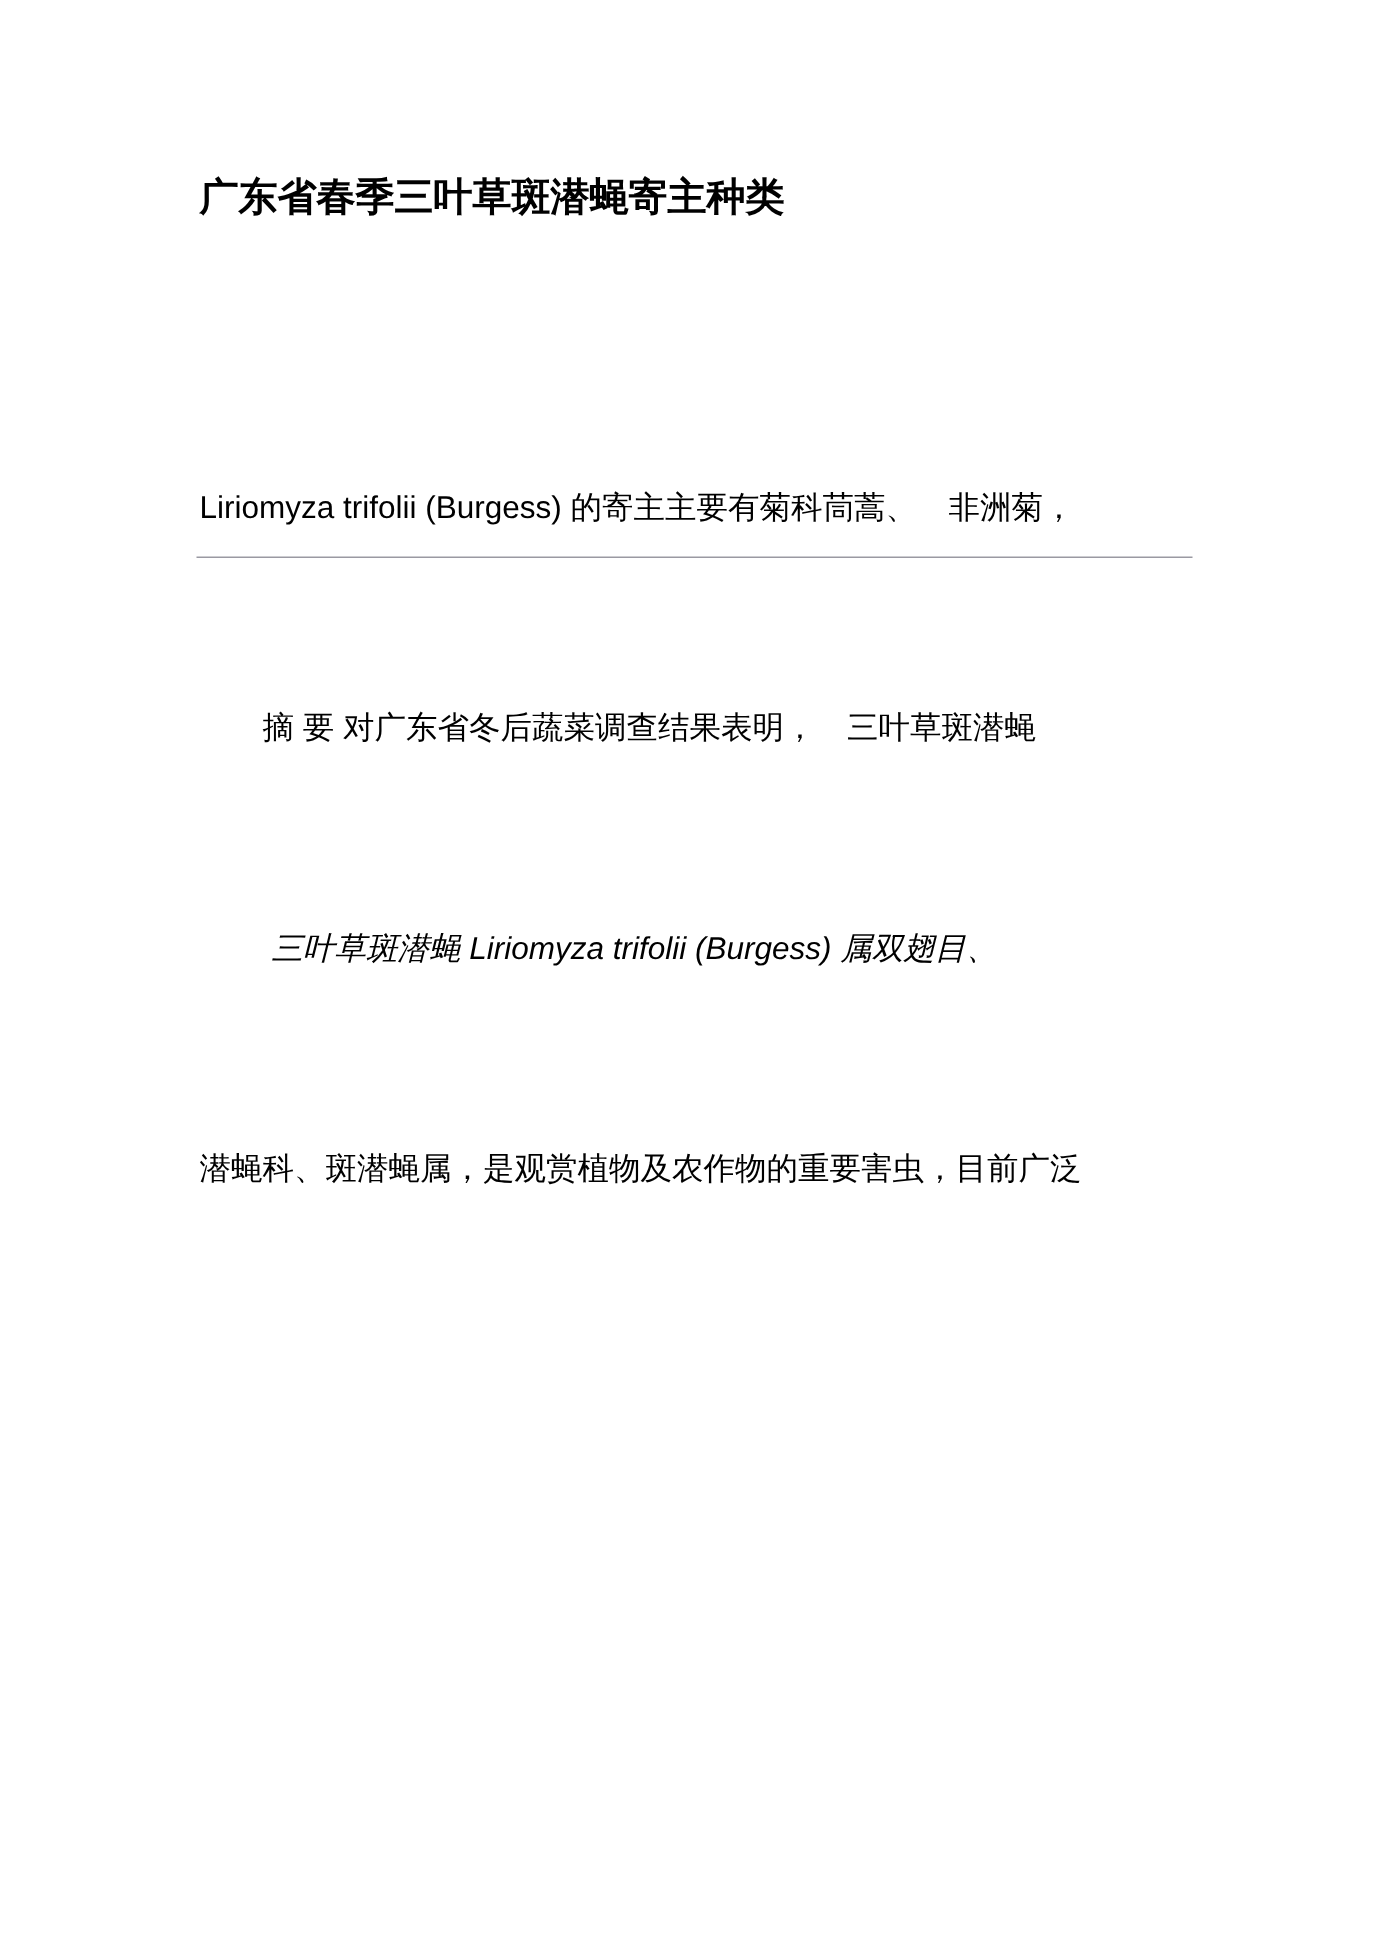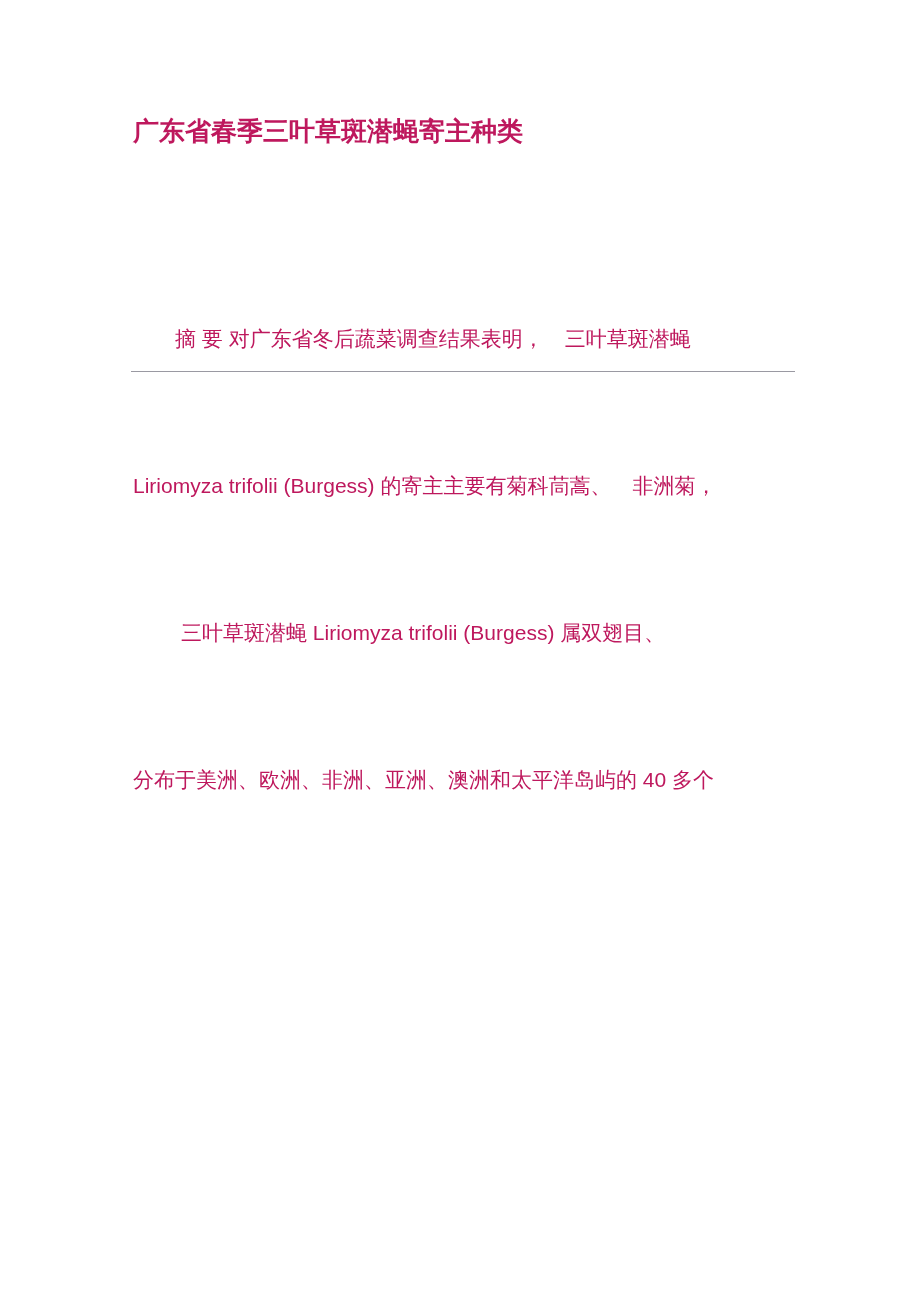--- a/index.html
+++ b/index.html
@@ -2,21 +2,21 @@
 <html><head>
 <meta charset="utf-8">
 <style>
   html, body { margin: 0; padding: 0; background: #ffffff; }
   .page {
     position: relative;
     width: 920px;
     height: 1303px;
     background: #ffffff;
     font-family: "Liberation Sans", sans-serif;
-    color: #be185d;
+    color: #000000;
     overflow: hidden;
   }
   .doc-title {
     position: absolute;
     left: 133px;
     top: 114px;
     font-size: 26px;
     font-weight: bold;
     white-space: pre;
   }
@@ -24,42 +24,42 @@
     position: absolute;
     left: 133px;
     top: 216px;
     width: 740px;
     font-size: 21px;
     line-height: 49px;
     white-space: pre;
   }
   .line { height: 49px; }
   .ind2  { padding-left: 42px; }
-  .ind2w { padding-left: 48px; }
+  .ind2w { padding-left: 48px; font-style: italic; }
   .divider {
     position: absolute;
     left: 131px;
     top: 371px;
     width: 664px;
     height: 1px;
     background: #9a99a2;
   }
 </style>
 </head>
 <body>
 
 <div class="page">
 
   <div class="doc-title">广东省春季三叶草斑潜蝇寄主种类</div>
 
   <div class="content">
+    <div class="line">Liriomyza trifolii (Burgess) 的寄主主要有菊科茼蒿、　非洲菊，</div>
     <div class="line ind2">摘 要 对广东省冬后蔬菜调查结果表明，　三叶草斑潜蝇</div>
-    <div class="line">Liriomyza trifolii (Burgess) 的寄主主要有菊科茼蒿、　非洲菊，</div>
     <div class="line ind2w">三叶草斑潜蝇 Liriomyza trifolii (Burgess) 属双翅目、</div>
-    <div class="line">分布于美洲、欧洲、非洲、亚洲、澳洲和太平洋岛屿的 40 多个</div>
+    <div class="line">潜蝇科、斑潜蝇属，是观赏植物及农作物的重要害虫，目前广泛</div>
     
     
     
     
     
     
     
     
     
     

